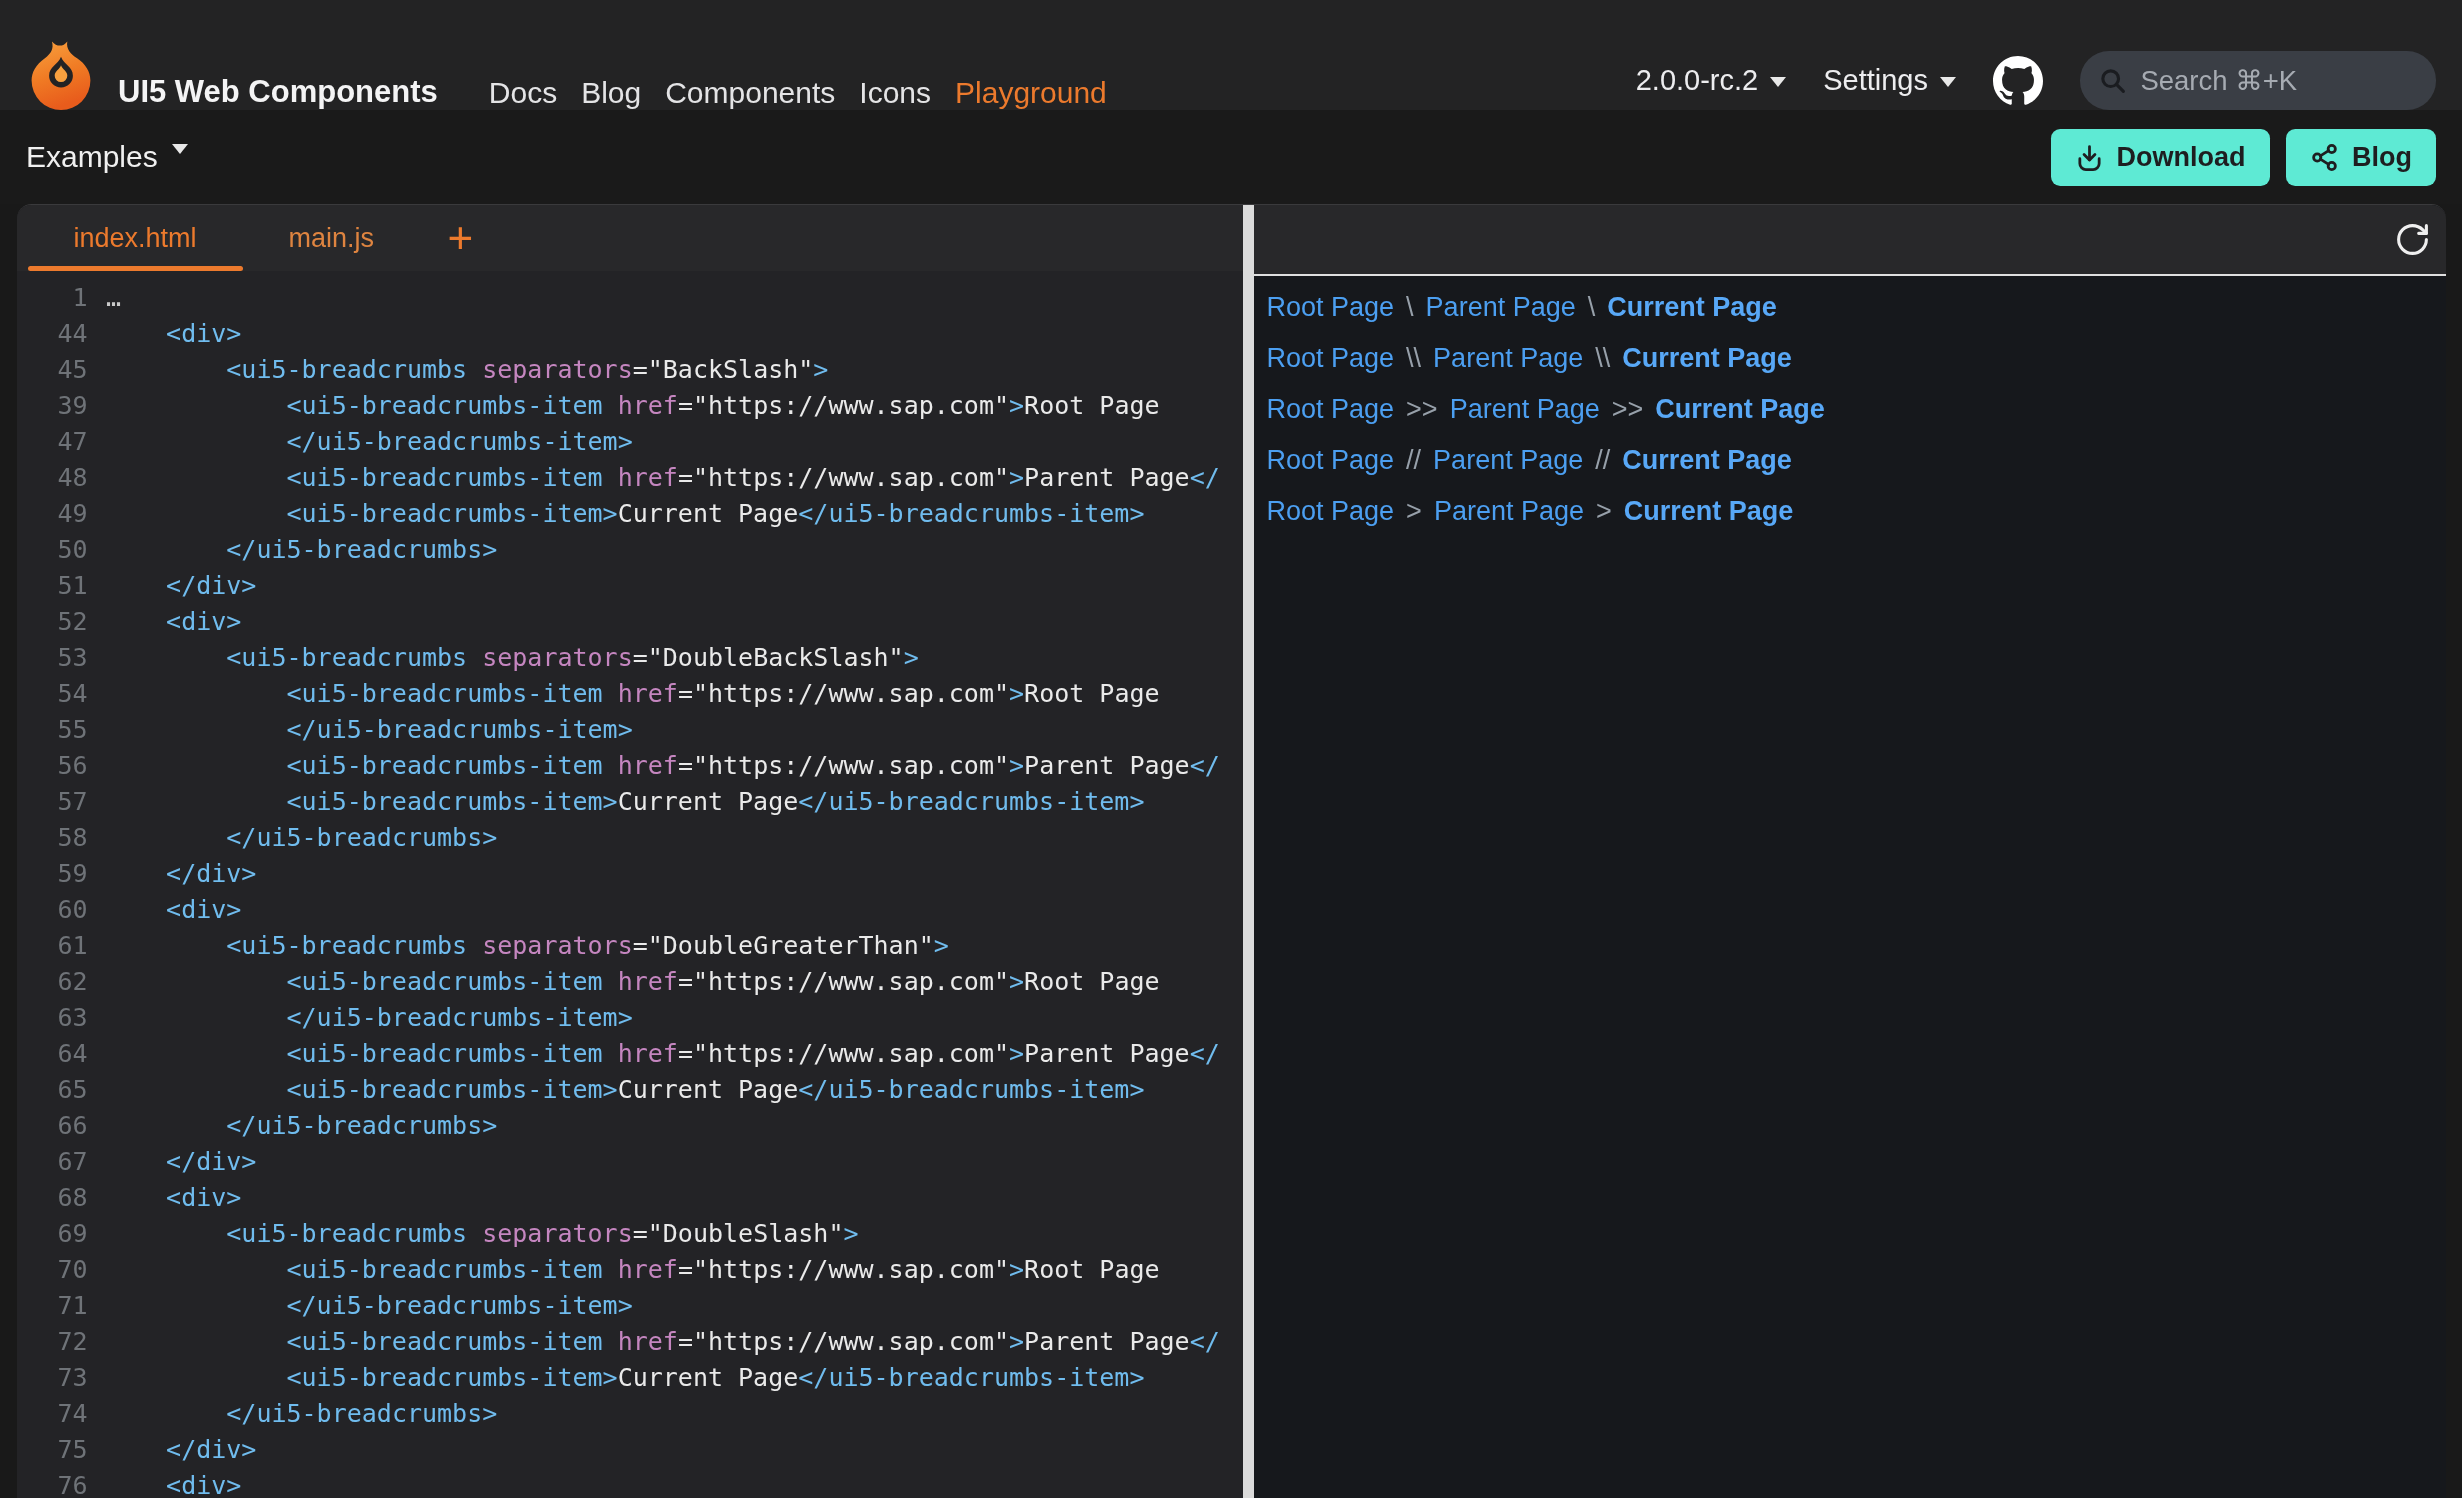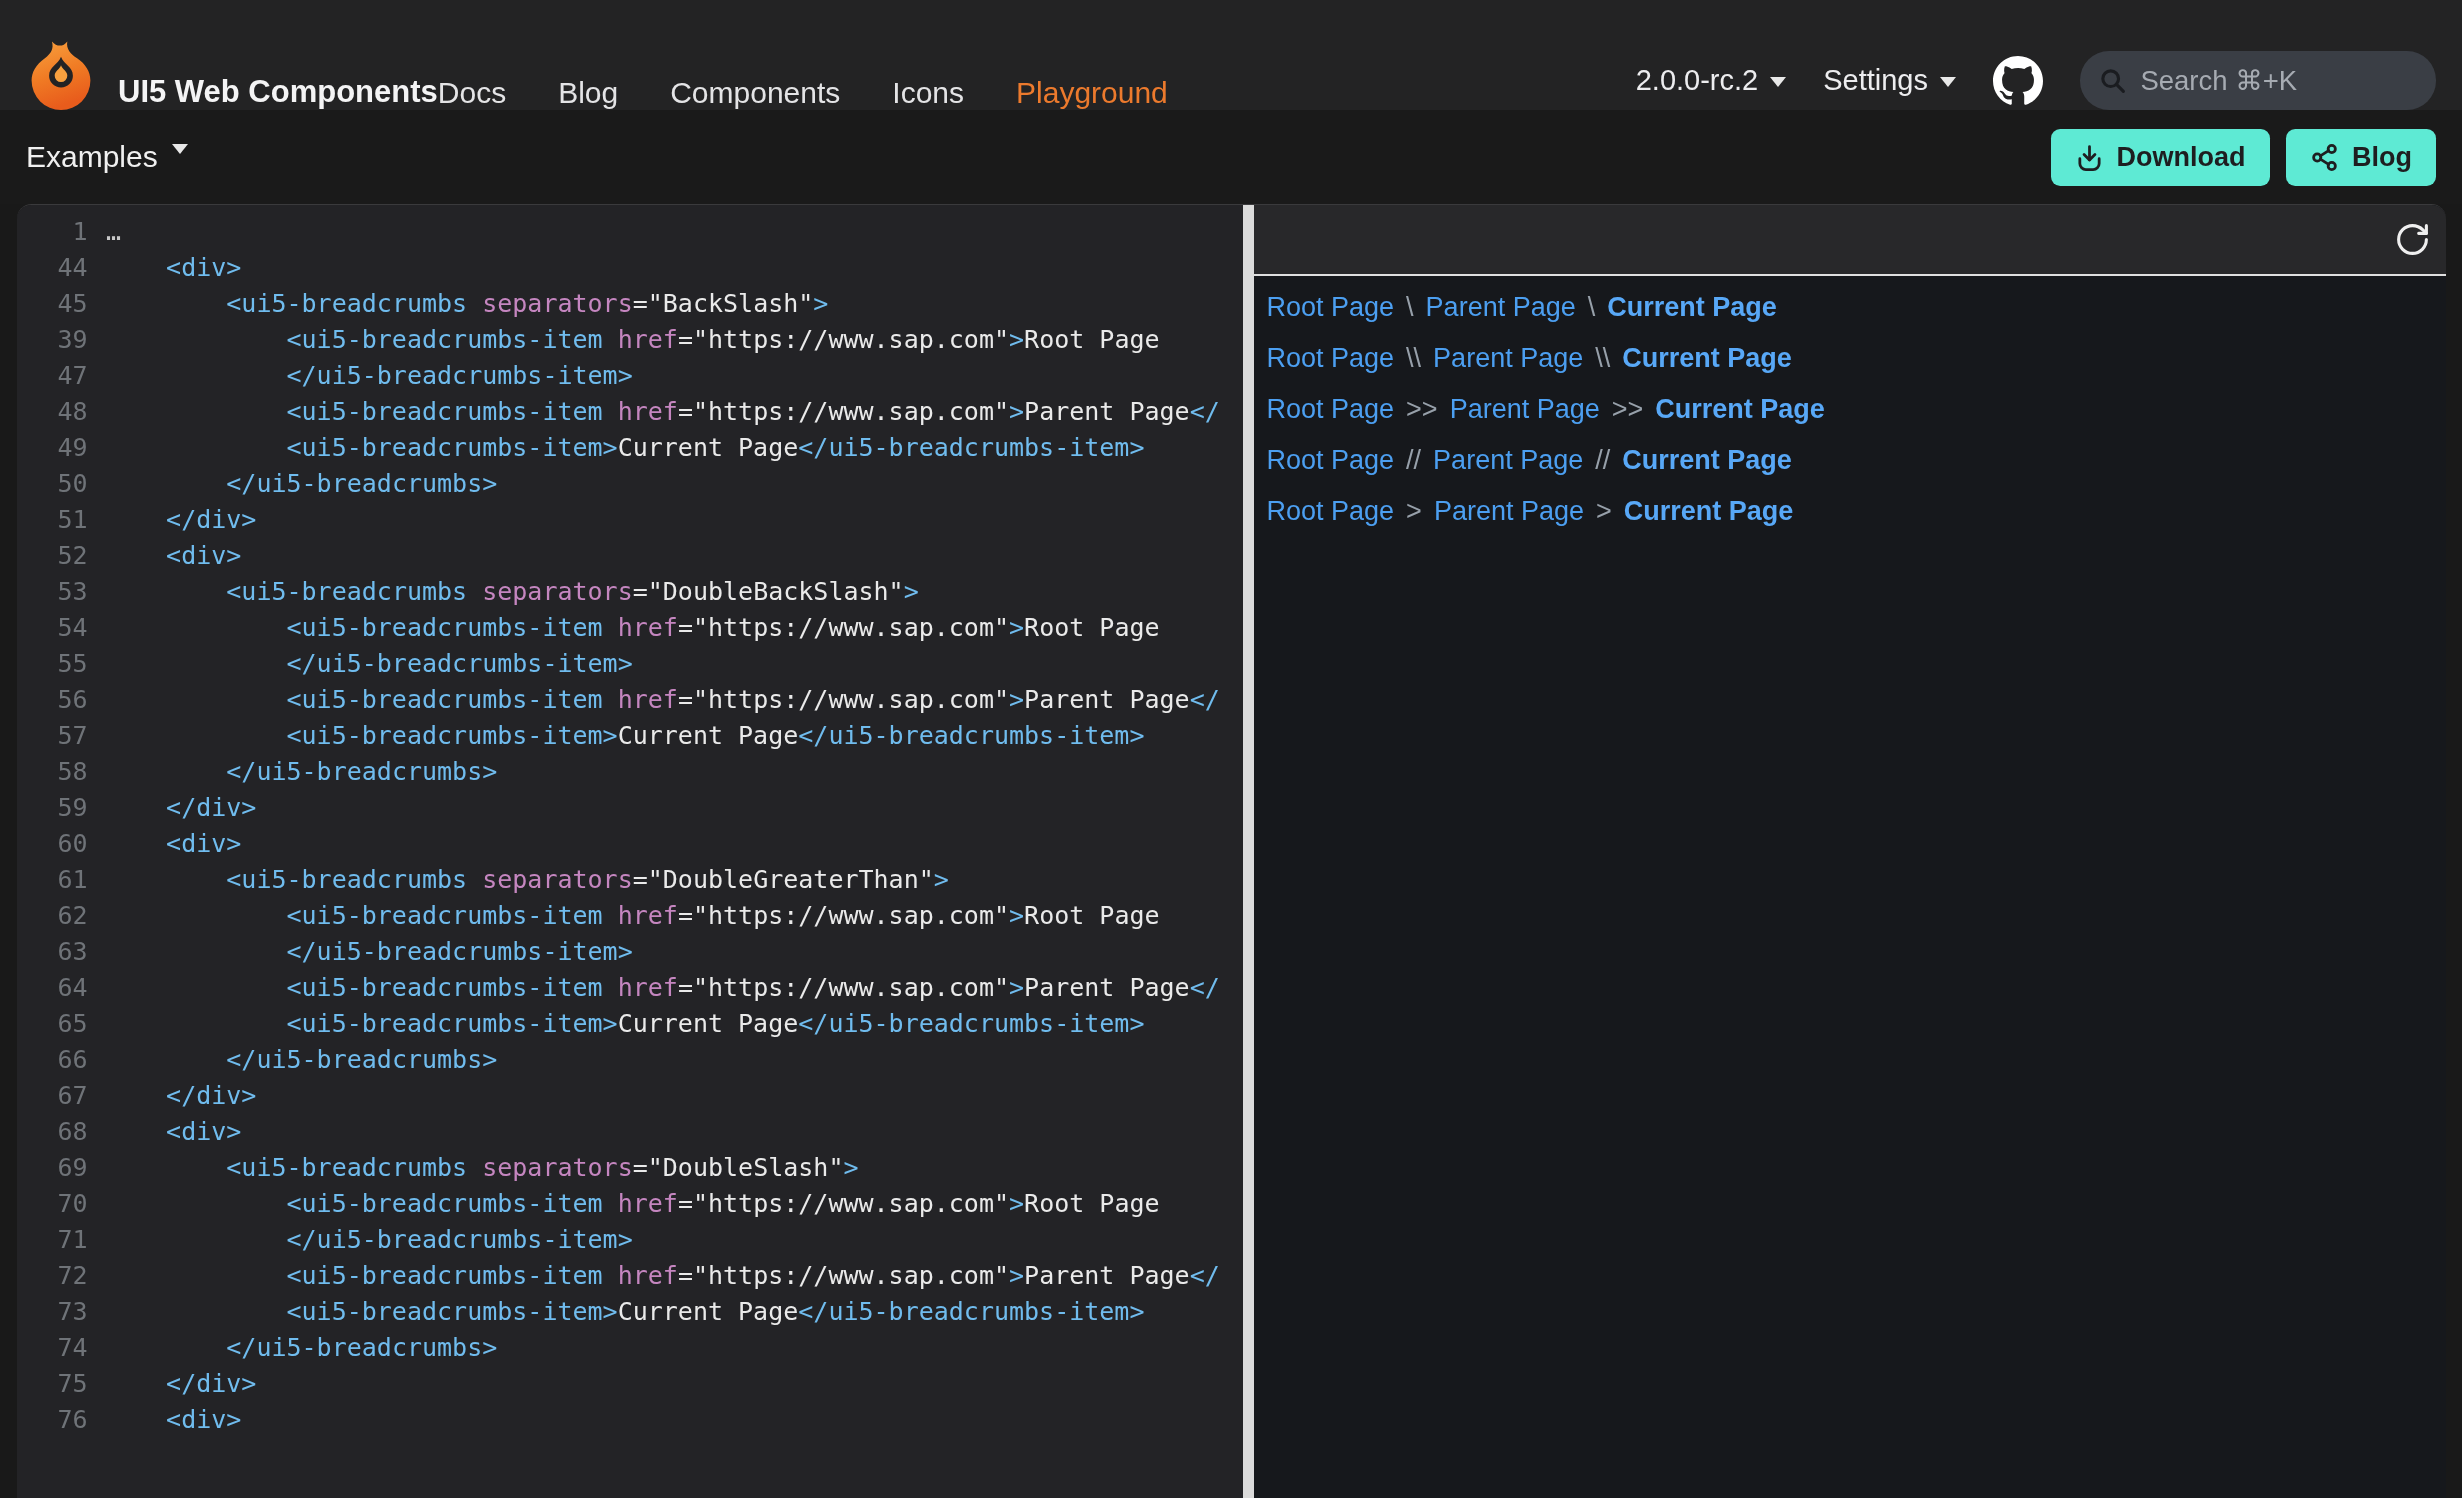--- a/index.html
+++ b/index.html
@@ -6,21 +6,21 @@
   body{
     width:2462px;height:1498px;position:relative;overflow:hidden;
     background:#191919;font-family:"Liberation Sans",sans-serif;
     -webkit-font-smoothing:antialiased;
   }
   
   .navbar{position:absolute;top:0;left:0;right:0;height:110px;background:#232324;
     display:flex;align-items:flex-end;padding:0 26px;box-sizing:border-box;}
   .logo{width:70px;height:70px;flex:none}
   .brand{margin-left:22px;font-size:31px;font-weight:700;color:#F4F4F5;white-space:nowrap}
-  .nav-links{display:flex;gap:52px;font-size:30px;color:#E4E4E6}
+  .nav-links{display:flex;gap:24px;margin-left:51px;font-size:30px;color:#E4E4E6}
   .nav-link{cursor:pointer;white-space:nowrap}
   .nav-link.active{color:#EC7A2D}
   .nav-right{margin-left:auto;display:flex;align-items:center;gap:37px}
   .menu-item{display:flex;align-items:center;gap:12px;font-size:29px;color:#EDEDEF;cursor:pointer;white-space:nowrap}
   .chev{width:0;height:0;border-left:8.3px solid transparent;border-right:8.3px solid transparent;
     border-top:10px solid #E8E8E8;margin-top:3.7px}
   .gh{width:50px;height:50px;fill:#FFFFFF}
   .search{width:356px;height:59px;border-radius:29px;background:#3A3E45;display:flex;
     align-items:center;padding:0 18.4px;box-sizing:border-box;gap:11px}
   .search svg{flex:none}
@@ -143,20 +143,27 @@
           <path d="M8.6 13.3 L15.4 17.7"></path>
       </svg>
       <span>Blog</span>
     </button>
   </div>
 </div>
 
 <div class="playground">
 
   <div class="editor">
+    <div class="tabbar">
+      <div style="display:flex" id="tabs">
+          <div class="tab active">index.html</div>
+          <div class="tab">main.js</div>
+        </div>
+      <div class="tab-add">+</div>
+    </div>
     <div class="code" id="code-lines">
         <div class="line"><span class="ln">1</span><span class="lc"><span class="tok-f">…</span></span></div>
         <div class="line"><span class="ln">44</span><span class="lc"><span class="tok-p">    </span><span class="tok-g">&lt;div&gt;</span></span></div>
         <div class="line"><span class="ln">45</span><span class="lc"><span class="tok-p">        </span><span class="tok-g">&lt;ui5-breadcrumbs</span><span class="tok-p"> </span><span class="tok-a">separators</span><span class="tok-s">="BackSlash"</span><span class="tok-g">&gt;</span></span></div>
         <div class="line"><span class="ln">39</span><span class="lc"><span class="tok-p">            </span><span class="tok-g">&lt;ui5-breadcrumbs-item</span><span class="tok-p"> </span><span class="tok-a">href</span><span class="tok-s">="https://www.sap.com"</span><span class="tok-g">&gt;</span><span class="tok-x">Root Page</span></span></div>
         <div class="line"><span class="ln">47</span><span class="lc"><span class="tok-p">            </span><span class="tok-g">&lt;/ui5-breadcrumbs-item&gt;</span></span></div>
         <div class="line"><span class="ln">48</span><span class="lc"><span class="tok-p">            </span><span class="tok-g">&lt;ui5-breadcrumbs-item</span><span class="tok-p"> </span><span class="tok-a">href</span><span class="tok-s">="https://www.sap.com"</span><span class="tok-g">&gt;</span><span class="tok-x">Parent Page</span><span class="tok-g">&lt;/</span></span></div>
         <div class="line"><span class="ln">49</span><span class="lc"><span class="tok-p">            </span><span class="tok-g">&lt;ui5-breadcrumbs-item&gt;</span><span class="tok-x">Current Page</span><span class="tok-g">&lt;/ui5-breadcrumbs-item&gt;</span></span></div>
         <div class="line"><span class="ln">50</span><span class="lc"><span class="tok-p">        </span><span class="tok-g">&lt;/ui5-breadcrumbs&gt;</span></span></div>
         <div class="line"><span class="ln">51</span><span class="lc"><span class="tok-p">    </span><span class="tok-g">&lt;/div&gt;</span></span></div>

